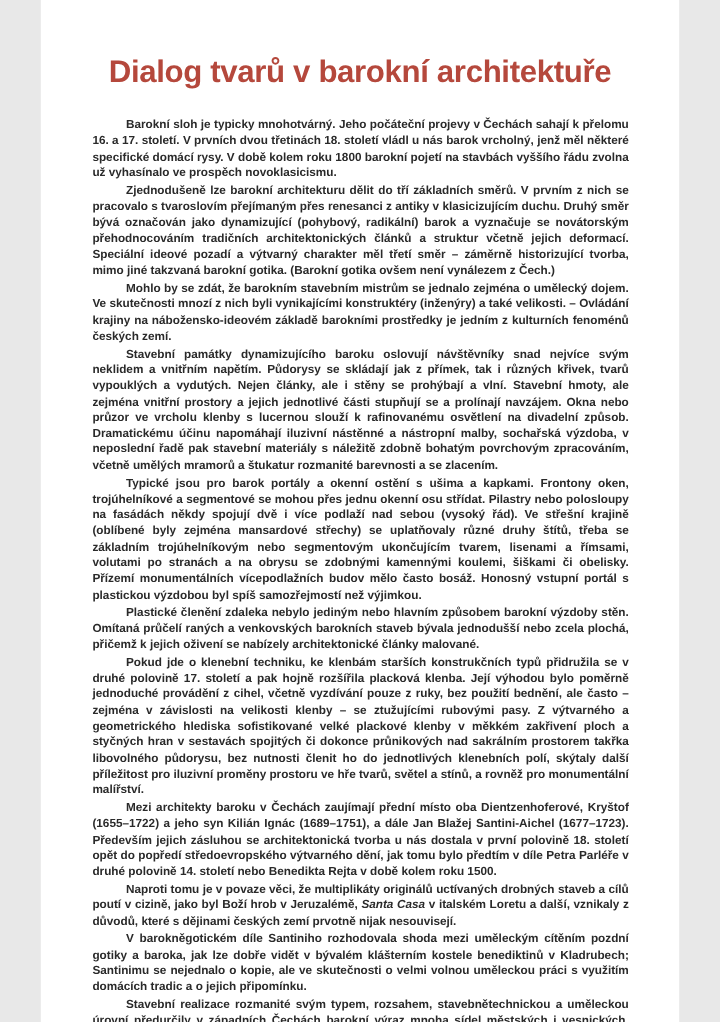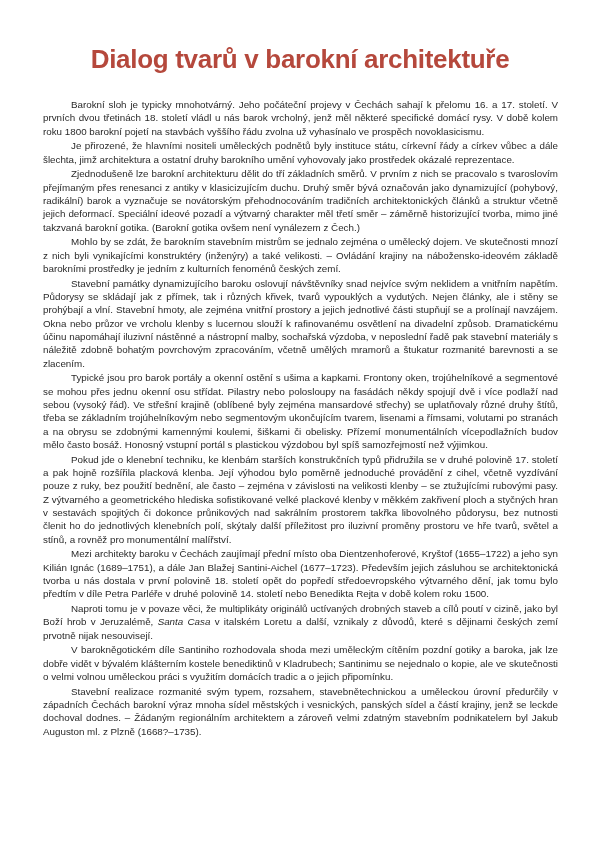--- a/index.html
+++ b/index.html
@@ -2,21 +2,21 @@
 <html lang="cs"><head>
 <meta charset="utf-8">
 <style>
   html, body {
     margin: 0;
     padding: 0;
     background: #e8e8e8;
   }
   .page {
     position: relative;
-    width: 600px;
+    width: 532px;
     height: 852px;
     margin: 0 auto;
     background: #ffffff;
     overflow: hidden;
     font-family: "Liberation Sans", "DejaVu Sans", sans-serif;
   }
   .title {
     margin: 44px 30px 24px 30px;
     text-align: center;
     font-size: 26px;
@@ -28,36 +28,37 @@
   .content {
     margin: 0 42px 0 43px;
     color: #2a2a2a;
     font-size: 9.8px;
     line-height: 13.3px;
     text-align: justify;
   }
   .content p {
     margin: 0 0 1.5px 0;
     text-indent: 28px;
+    font-weight: bold;
   }
   .content em {
     font-style: italic;
   }
 </style>
 </head>
 <body>
 
 <div class="page">
   <h1 class="title">Dialog tvarů v barokní architektuře</h1>
   <div class="content">
     <p>Barokní sloh je typicky mnohotvárný. Jeho počáteční projevy v Čechách sahají k přelomu 16. a 17. století. V prvních dvou třetinách 18. století vládl u nás barok vrcholný, jenž měl některé specifické domácí rysy. V době kolem roku 1800 barokní pojetí na stavbách vyššího řádu zvolna už vyhasínalo ve prospěch novoklasicismu.</p>
-    <p>Je přirozené, že hlavními nositeli uměleckých podnětů byly instituce státu, církevní řády a církev vůbec a dále šlechta, jimž architektura a ostatní druhy barokního umění vyhovovaly jako prostředek okázalé reprezentace.</p>
     <p>Zjednodušeně lze barokní architekturu dělit do tří základních směrů. V prvním z nich se pracovalo s tvaroslovím přejímaným přes renesanci z antiky v klasicizujícím duchu. Druhý směr bývá označován jako dynamizující (pohybový, radikální) barok a vyznačuje se novátorským přehodnocováním tradičních architektonických článků a struktur včetně jejich deformací. Speciální ideové pozadí a výtvarný charakter měl třetí směr – záměrně historizující tvorba, mimo jiné takzvaná barokní gotika. (Barokní gotika ovšem není vynálezem z Čech.)</p>
     <p>Mohlo by se zdát, že barokním stavebním mistrům se jednalo zejména o umělecký dojem. Ve skutečnosti mnozí z nich byli vynikajícími konstruktéry (inženýry) a také velikosti. – Ovládání krajiny na nábožensko-ideovém základě barokními prostředky je jedním z kulturních fenoménů českých zemí.</p>
     <p>Stavební památky dynamizujícího baroku oslovují návštěvníky snad nejvíce svým neklidem a vnitřním napětím. Půdorysy se skládají jak z přímek, tak i různých křivek, tvarů vypouklých a vydutých. Nejen články, ale i stěny se prohýbají a vlní. Stavební hmoty, ale zejména vnitřní prostory a jejich jednotlivé části stupňují se a prolínají navzájem. Okna nebo průzor ve vrcholu klenby s lucernou slouží k rafinovanému osvětlení na divadelní způsob. Dramatickému účinu napomáhají iluzivní nástěnné a nástropní malby, sochařská výzdoba, v neposlední řadě pak stavební materiály s náležitě zdobně bohatým povrchovým zpracováním, včetně umělých mramorů a štukatur rozmanité barevnosti a se zlacením.</p>
     <p>Typické jsou pro barok portály a okenní ostění s ušima a kapkami. Frontony oken, trojúhelníkové a segmentové se mohou přes jednu okenní osu střídat. Pilastry nebo polosloupy na fasádách někdy spojují dvě i více podlaží nad sebou (vysoký řád). Ve střešní krajině (oblíbené byly zejména mansardové střechy) se uplatňovaly různé druhy štítů, třeba se základním trojúhelníkovým nebo segmentovým ukončujícím tvarem, lisenami a římsami, volutami po stranách a na obrysu se zdobnými kamennými koulemi, šiškami či obelisky. Přízemí monumentálních vícepodlažních budov mělo často bosáž. Honosný vstupní portál s plastickou výzdobou byl spíš samozřejmostí než výjimkou.</p>
+    <p>Plastické členění zdaleka nebylo jediným nebo hlavním způsobem barokní výzdoby stěn. Omítaná průčelí raných a venkovských barokních staveb bývala jednodušší nebo zcela plochá, přičemž k jejich oživení se nabízely architektonické články malované.</p>
     <p>Pokud jde o klenební techniku, ke klenbám starších konstrukčních typů přidružila se v druhé polovině 17. století a pak hojně rozšířila placková klenba. Její výhodou bylo poměrně jednoduché provádění z cihel, včetně vyzdívání pouze z ruky, bez použití bednění, ale často – zejména v závislosti na velikosti klenby – se ztužujícími rubovými pasy. Z výtvarného a geometrického hlediska sofistikované velké plackové klenby v měkkém zakřivení ploch a styčných hran v sestavách spojitých či dokonce průnikových nad sakrálním prostorem takřka libovolného půdorysu, bez nutnosti členit ho do jednotlivých klenebních polí, skýtaly další příležitost pro iluzivní proměny prostoru ve hře tvarů, světel a stínů, a rovněž pro monumentální malířství.</p>
     <p>Mezi architekty baroku v Čechách zaujímají přední místo oba Dientzenhoferové, Kryštof (1655–1722) a jeho syn Kilián Ignác (1689–1751), a dále Jan Blažej Santini-Aichel (1677–1723). Především jejich zásluhou se architektonická tvorba u nás dostala v první polovině 18. století opět do popředí středoevropského výtvarného dění, jak tomu bylo předtím v díle Petra Parléře v druhé polovině 14. století nebo Benedikta Rejta v době kolem roku 1500.</p>
     <p><span>Naproti tomu je v povaze věci, že multiplikáty originálů uctívaných drobných staveb a cílů poutí v cizině, jako byl Boží hrob v Jeruzalémě, </span><em>Santa Casa</em><span> v italském Loretu a další, vznikaly z důvodů, které s dějinami českých zemí prvotně nijak nesouvisejí.</span></p>
     <p>V barokněgotickém díle Santiniho rozhodovala shoda mezi uměleckým cítěním pozdní gotiky a baroka, jak lze dobře vidět v bývalém klášterním kostele benediktinů v Kladrubech; Santinimu se nejednalo o kopie, ale ve skutečnosti o velmi volnou uměleckou práci s využitím domácích tradic a o jejich připomínku.</p>
     <p>Stavební realizace rozmanité svým typem, rozsahem, stavebnětechnickou a uměleckou úrovní předurčily v západních Čechách barokní výraz mnoha sídel městských i vesnických, panských sídel a částí krajiny, jenž se leckde dochoval dodnes. – Žádaným regionálním architektem a zároveň velmi zdatným stavebním podnikatelem byl Jakub Auguston ml. z Plzně (1668?–1735).</p>
   </div>
 </div>
 
 </body></html>

